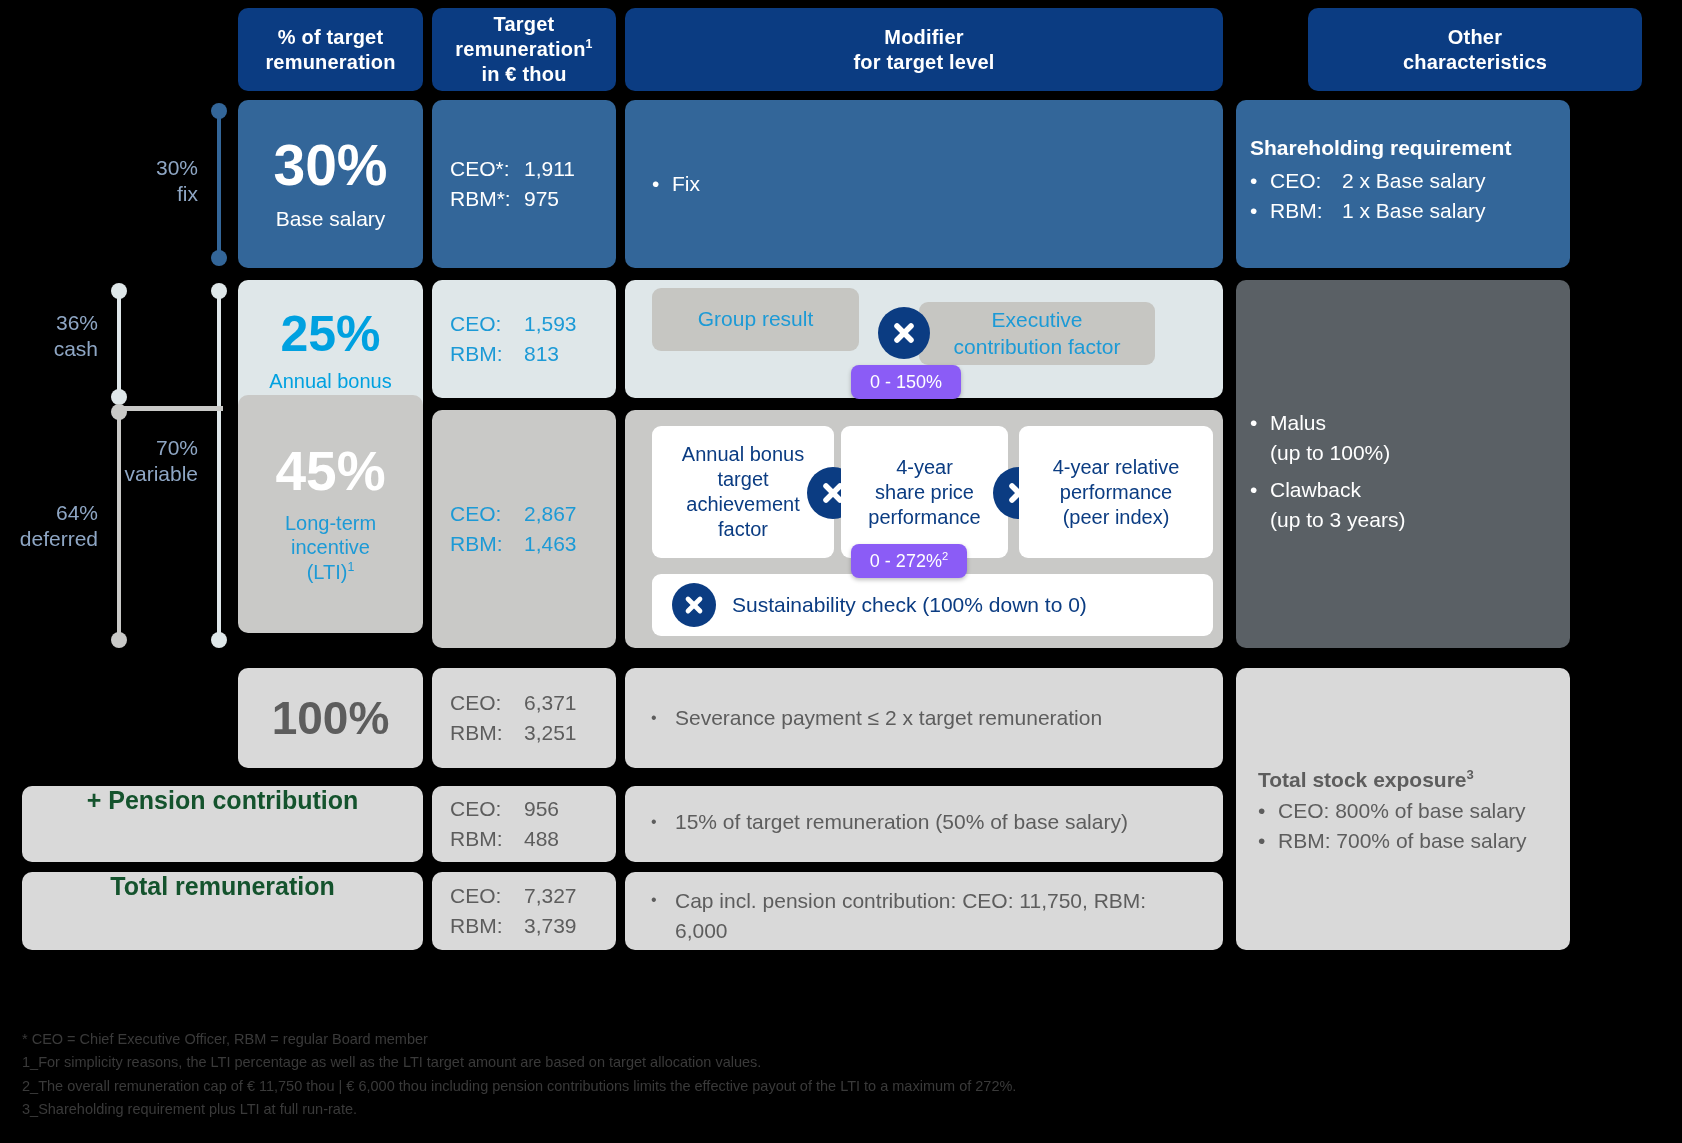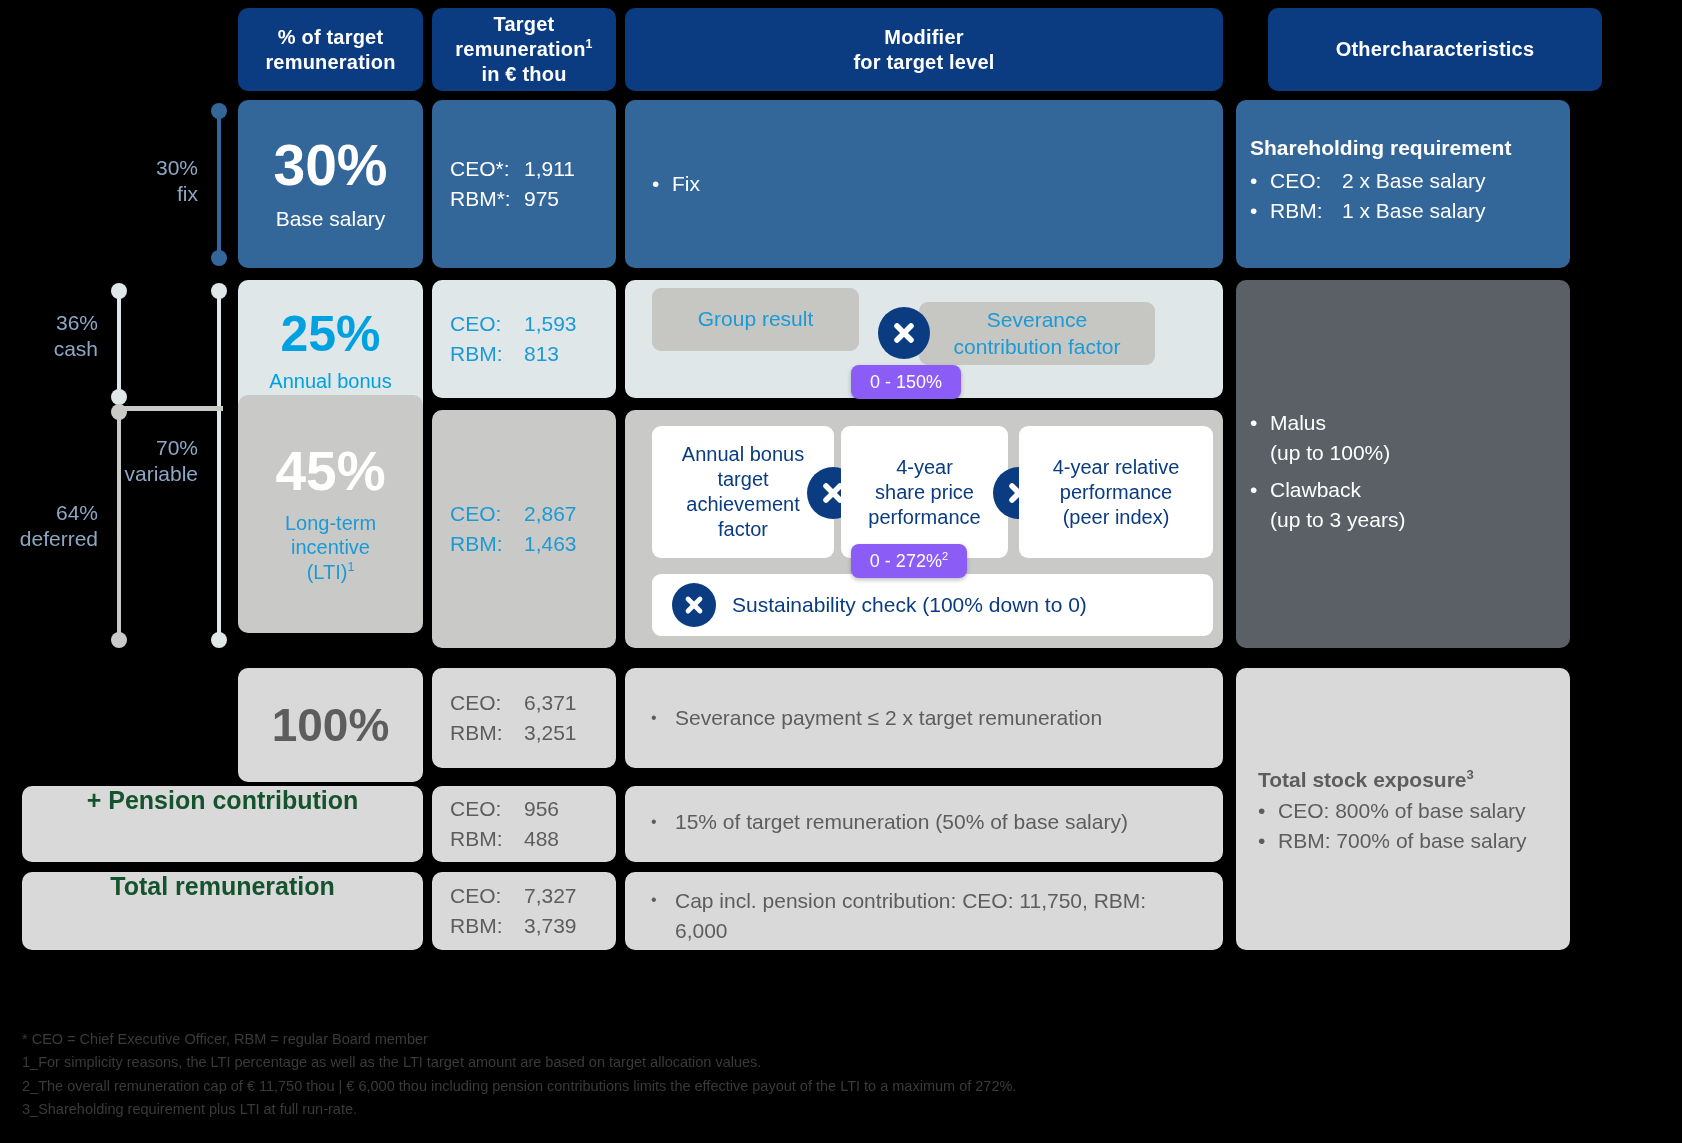--- a/index.html
+++ b/index.html
@@ -109,21 +109,21 @@
     <span>Target</span>
     <span><span>remuneration</span><sup>1</sup></span>
     <span>in € thou</span>
   </div>
 
   <div class="bx navy hdr" style="left:625px; top:8px; width:598px; height:83px; flex-direction:column;">
     <span>Modifier</span>
     <span>for target level</span>
   </div>
 
-  <div class="bx navy hdr" style="left:1268px; top:8px; width:334px; height:83px; flex-direction:row;">
+  <div class="bx navy hdr" style="left:1308px; top:8px; width:334px; height:83px; flex-direction:column;">
     <span>Other</span>
     <span>characteristics</span>
   </div>
 
   <div class="brk" style="left:211px; top:103px; width:16px; height:163px;">
     <div class="line" style="background:#336699;"></div>
     <div class="cap t" style="background:#336699;"></div>
     <div class="cap b" style="background:#336699;"></div>
   </div>
   <div class="brklbl" style="left:110px; top:155px; width:88px;">
@@ -217,21 +217,21 @@
       <span class="k">RBM:</span>
       <span class="v">813</span>
     </div>
   </div>
 
   <div class="bx pale" style="left:625px; top:280px; width:598px; height:118px;">
     <div class="chip chip-gray" style="left:27px; top:8px; width:207px; height:63px;">
       <span>Group result</span>
     </div>
     <div class="chip chip-gray" style="left:294px; top:22px; width:236px; height:63px; flex-direction:column;">
-      <span>Severance</span>
+      <span>Executive</span>
       <span>contribution factor</span>
     </div>
     <div class="xmark" style="left:253px; top:27px; width:52px; height:52px;">
       <svg width="28" height="28" viewBox="0 0 28 28" aria-hidden="true">
         <line x1="7" y1="7" x2="21" y2="21" stroke="#fff" stroke-width="5.5" stroke-linecap="round"></line>
         <line x1="21" y1="7" x2="7" y2="21" stroke="#fff" stroke-width="5.5" stroke-linecap="round"></line>
       </svg>
     </div>
   </div>
   <div class="range" style="left:851px; top:365px; width:110px; height:34px;">
@@ -314,21 +314,21 @@
       <div class="bi" style="margin-top:6px;">
         <span class="dot">•</span>
         <span>
           <span>Clawback</span><br>
           <span>(up to 3 years)</span>
         </span>
       </div>
     </div>
   </div>
 
-  <div class="bx lgray pctcell p100" style="left:238px; top:668px; width:185px; height:114px;">
+  <div class="bx lgray pctcell p100" style="left:238px; top:668px; width:185px; height:100px;">
     <div class="pctnum">100%</div>
   </div>
 
   <div class="bx lgray vals vrow-gray" style="left:432px; top:668px; width:184px; height:100px;">
     <div class="r">
       <span class="k">CEO:</span>
       <span class="v">6,371</span>
     </div>
     <div class="r">
       <span class="k">RBM:</span>

